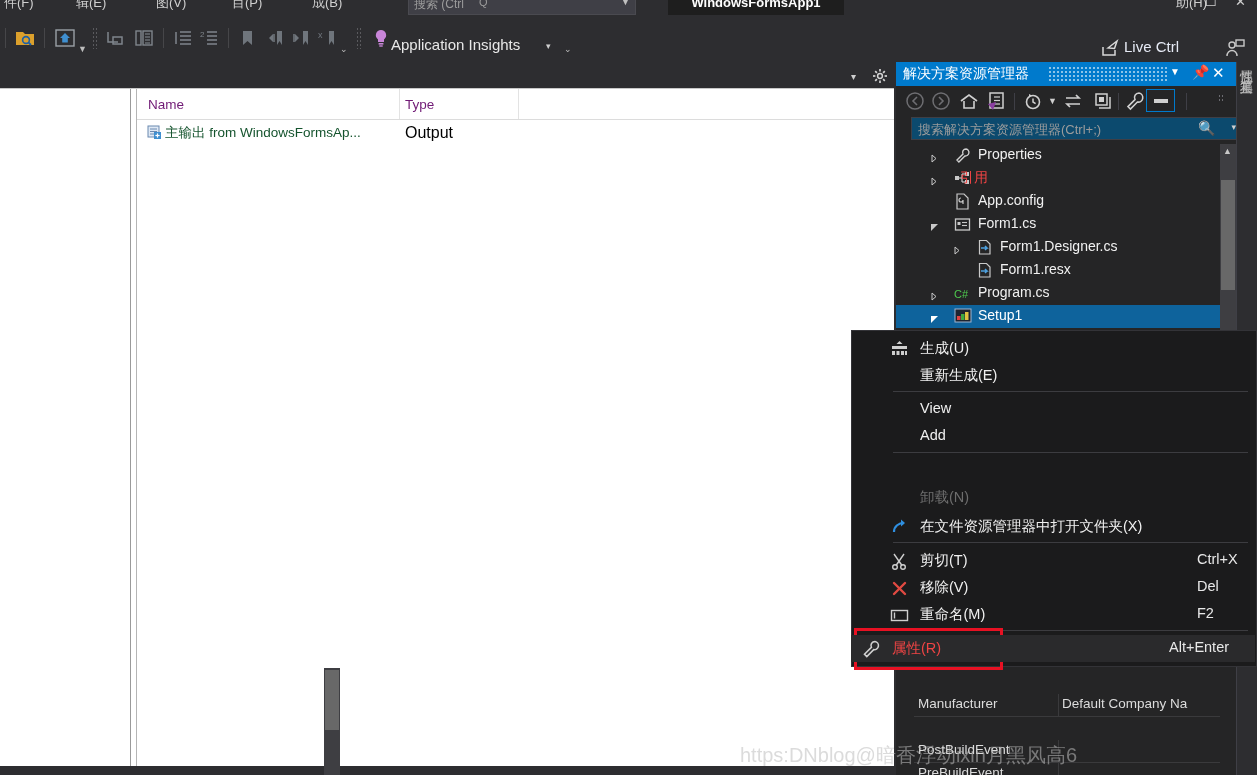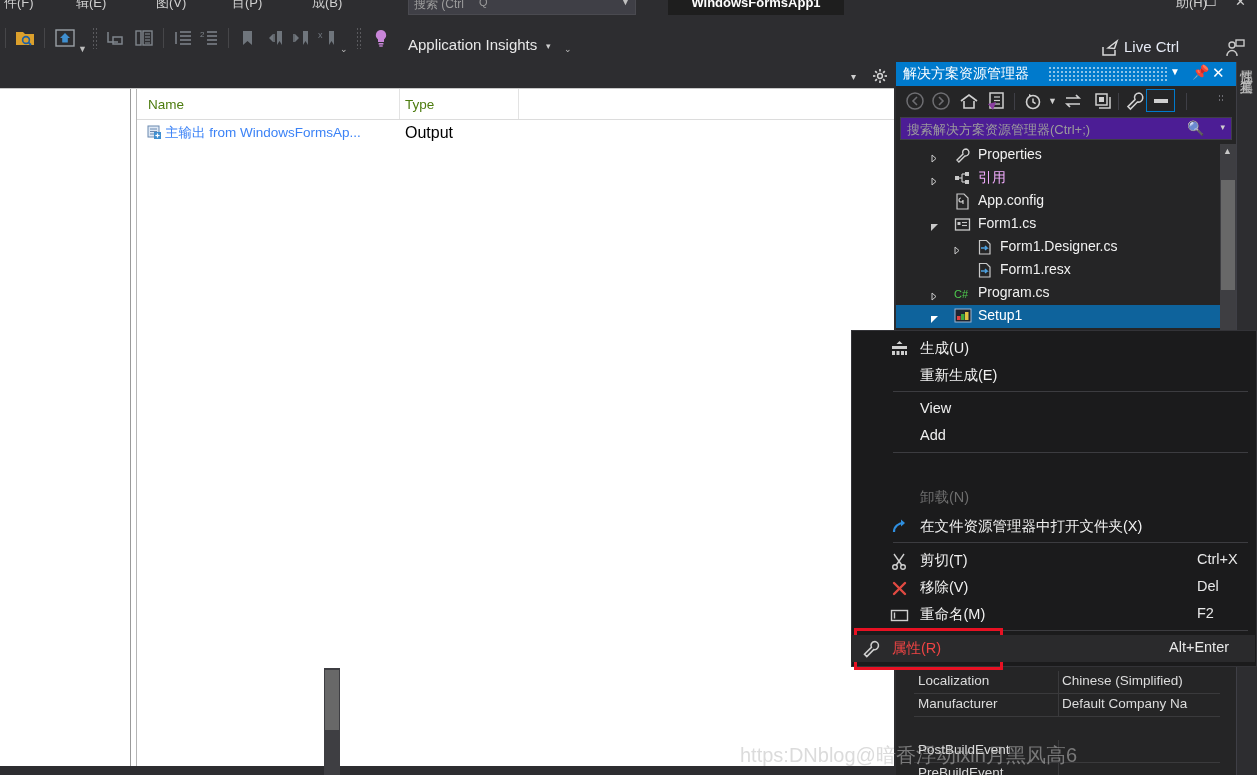--- a/index.html
+++ b/index.html
@@ -39,21 +39,21 @@
     position:absolute; left:0; top:16px; width:1257px; height:45px;
     background:#2d2d30;
   }
   .tb{ position:absolute; top:10px; height:24px; display:flex; align-items:center; }
   .tb svg{ display:block; }
   .sep{ position:absolute; top:12px; width:1px; height:20px; background:#464649; }
   .grip{ position:absolute; top:11px; width:5px; height:22px;
     background-image:radial-gradient(#5a5a5e 40%, transparent 41%);
     background-size:3px 4px; }
   #app-insights-lbl{
-    position:absolute; left:408px; top:20px; font-size:15px; color:#e8e8e8; white-space:nowrap;
+    position:absolute; left:391px; top:20px; font-size:15px; color:#e8e8e8; white-space:nowrap;
   }
   #app-insights-chev{ position:absolute; left:546px; top:25px; color:#cfcfcf; font-size:9px; }
   #overflow1{ position:absolute; left:340px; top:28px; color:#bdbdbd; font-size:9px;}
   #overflow2{ position:absolute; left:564px; top:28px; color:#bdbdbd; font-size:9px;}
   #liveshare-icon{ position:absolute; left:1100px; top:22px; }
   #liveshare-text{ position:absolute; left:1124px; top:22px; font-size:15px; color:#e6eaf5; }
   #feedback-icon{ position:absolute; left:1225px; top:22px; }
 
   
   #left-pane{
@@ -68,27 +68,27 @@
     position:absolute; left:133px; top:0; width:2px; height:678px; background:#ffffff;
   }
   #lp-right{
     position:absolute; left:136px; top:0px; right:0px; height:678px;
     background:#ffffff; border-left:1px solid #b5b5b5;
   }
   #grid-head{
     position:absolute; left:0; top:0; right:0; height:31px; background:#ffffff;
     border-bottom:1px solid #dcdcdc;
   }
-  .gcell{ position:absolute; top:8px; font-size:13.5px; color:#4d7c0f; }
+  .gcell{ position:absolute; top:8px; font-size:13.5px; color:#701a75; }
   .gsep{ position:absolute; top:0; width:1px; bottom:0; background:#e3e3e3; }
   #row0{
     position:absolute; left:0; top:31px; right:0; height:26px;
   }
   #row0 .ricon{ position:absolute; left:10px; top:5px; }
-  #row0 .rname{ position:absolute; left:28px; top:4px; font-size:13.5px; color:#3b82f6; white-space:nowrap;}
+  #row0 .rname{ position:absolute; left:28px; top:4px; font-size:13.5px; color:#14532d; white-space:nowrap;}
   #row0 .rtype{ position:absolute; left:268px; top:4px; font-size:16px; color:#000; }
 
   
   #pane-head{
     position:absolute; left:0; top:61px; width:894px; height:27px; background:#2d2d30;
   }
   #pane-chev{ position:absolute; left:851px; top:71px; color:#cfcfcf; font-size:10px; }
   #pane-gear{ position:absolute; left:872px; top:68px; }
 
   
@@ -113,22 +113,22 @@
   .set{ position:absolute; top:4px; }
   .setsep{ position:absolute; top:7px; width:1px; height:17px; background:#3f3f46; }
   #se-tool-active{
     position:absolute; left:250px; top:3px; width:29px; height:23px;
     border:1px solid #007acc; background:#252526;
   }
   #se-grip{ position:absolute; left:322px; top:8px; width:6px; height:8px;
     background-image:radial-gradient(#6b6b70 45%, transparent 46%); background-size:3px 4px;}
 
   #se-search{
-    position:absolute; left:4px; top:55px; width:332px; height:23px;
-    background:#4c1d95; border:1px solid #3f3f46;
+    position:absolute; left:15px; top:55px; width:332px; height:23px;
+    background:#0c4a6e; border:1px solid #3f3f46;
   }
   #se-search .ph{ position:absolute; left:6px; top:3px; font-size:13px; color:#9c9c9c; white-space:nowrap;}
   #se-search .mag{ position:absolute; right:26px; top:2px; color:#cfcfcf; font-size:14px;}
   #se-search .chev{ position:absolute; right:6px; top:4px; color:#cfcfcf; font-size:9px;}
 
   #se-tree{
     position:absolute; left:0; top:82px; width:340px; height:243px; overflow:hidden;text-align:center;
   }
   .tn{ position:absolute; left:0; width:324px; height:23px; }
   .tn .arrow{ position:absolute; top:7px; width:9px; height:9px; }
@@ -502,21 +502,21 @@
             <rect x="11" y="2" width="4" height="4" fill="#c9c9c9"></rect>
             <rect x="11" y="10" width="4" height="4" fill="#c9c9c9"></rect>
           <g stroke="#c9c9c9" stroke-width="1.2">
               <line x1="5" y1="8" x2="8" y2="8"></line>
               <line x1="8" y1="4" x2="8" y2="12"></line>
               <line x1="8" y1="4" x2="11" y2="4"></line>
               <line x1="8" y1="12" x2="11" y2="12"></line>
             </g>
         </svg>
       </span>
-      <span class="lbl" style="left:82px;color:#f0abfc">引用</span>
+      <span class="lbl" style="left:64px;color:#ef4444">引用</span>
     </div>
 
     <div class="tn" style="top:46px">
       <span class="ico" style="left:58px">
         <svg width="17" height="17" viewBox="0 0 17 17">
           <path d="M3 1h7l4 4v11H3z" fill="none" stroke="#c9c9c9" stroke-width="1.2"></path>
           <path d="M7 5a2 2 0 102 2v4" fill="none" stroke="#c9c9c9" stroke-width="1.2"></path>
         </svg>
       </span>
       <span class="lbl" style="left:82px;color:#f1f1f1">App.config</span>
@@ -598,25 +598,20 @@
     </div>
   </div>
 
   <div id="se-scroll-track"></div>
   <div id="se-scroll-up">▲</div>
   <div id="se-scroll-thumb"></div>
 </div>
 
 <div id="props-left-edge"></div>
 <div id="props">
-  <div class="prow" style="top:3px">
-    <span class="pn">Localization</span>
-    <span class="vsep"></span>
-    <span class="pv">Chinese (Simplified)</span>
-  </div>
   <div class="prow" style="top:26px">
     <span class="pn">Manufacturer</span>
     <span class="vsep"></span>
     <span class="pv">Default Company Na</span>
   </div>
   <div class="prow" style="top:72px">
     <span class="pn">PostBuildEvent</span>
     <span class="vsep"></span>
     <span class="pv"></span>
   </div>

